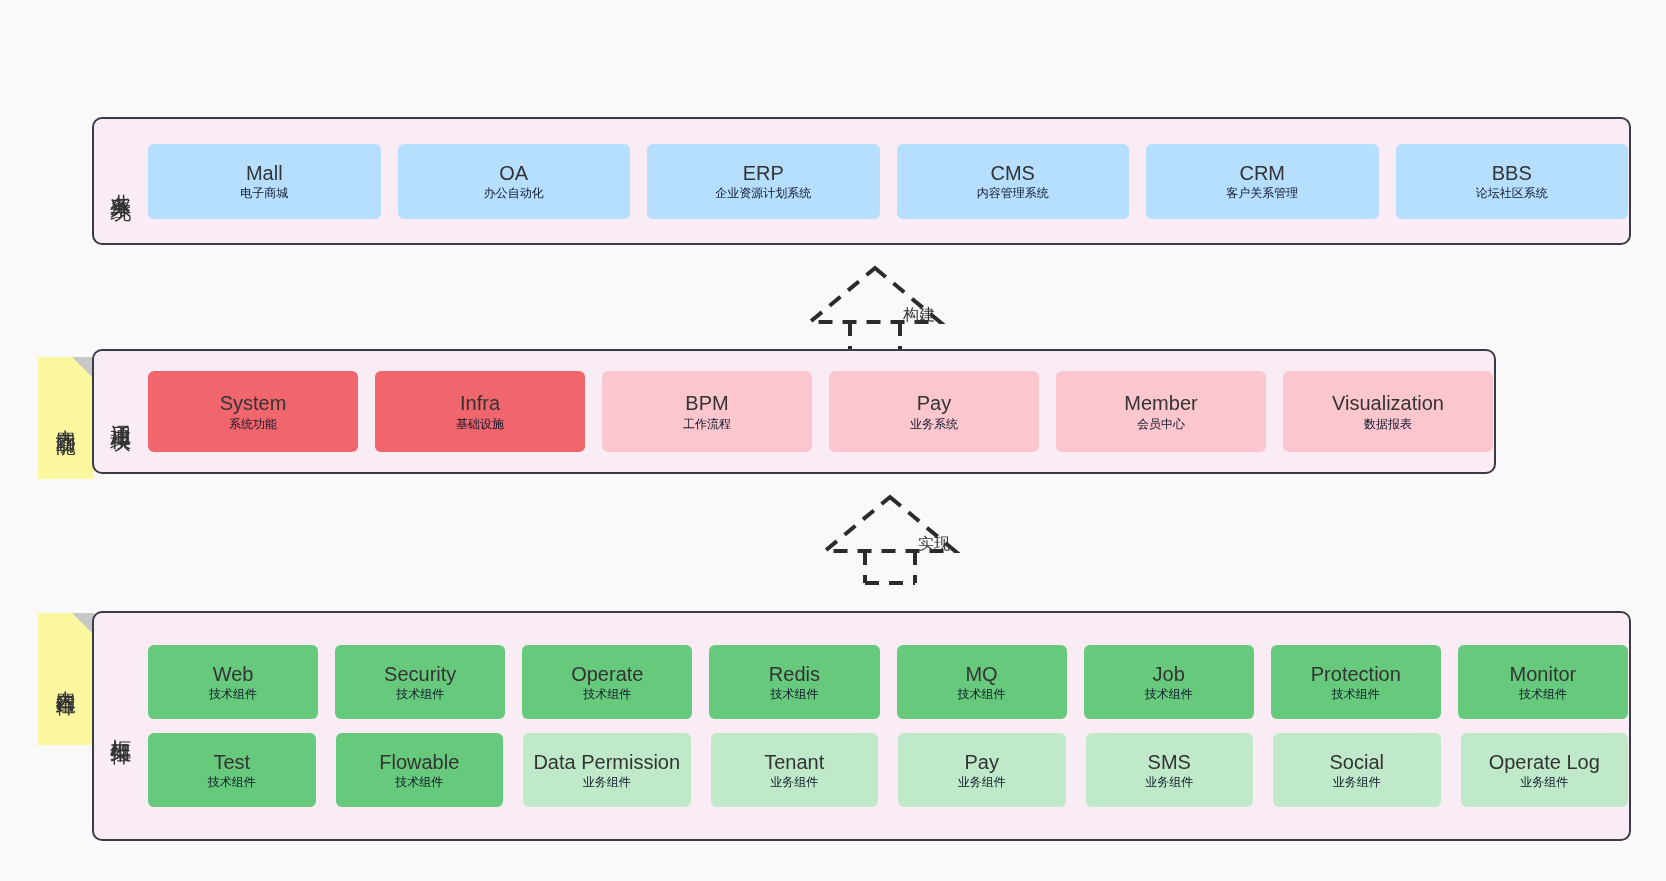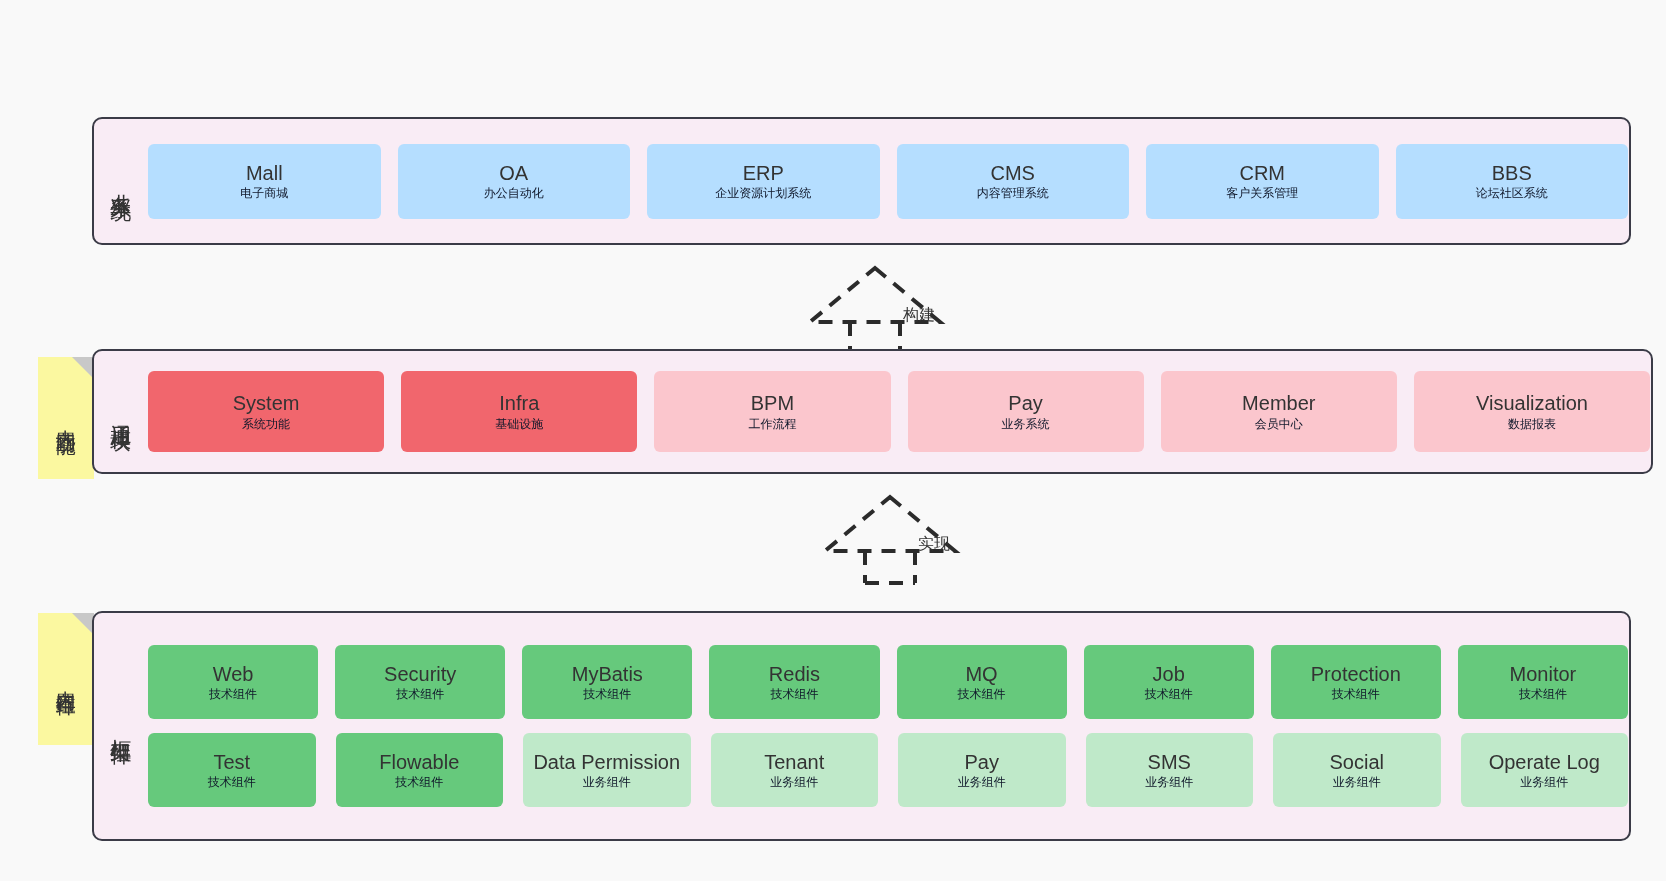--- a/index.html
+++ b/index.html
@@ -177,21 +177,21 @@
       <path d="M55 60 L55 92 M105 60 L105 92 M55 92 L105 92" fill="none" stroke="#2b2b2b" stroke-width="4" stroke-dasharray="14,10"></path>
     </svg>
     <div class="arrow-label">构建</div>
   </div>
 
   <div class="note" style="left:38px; top:357px; height:122px;">
     <span class="fold"></span>
     <span>内置功能</span>
   </div>
 
-  <div class="layer" id="layer-module" style="left:92px; top:349px; width:1561px; height:125px;">
+  <div class="layer" id="layer-module" style="left:92px; top:349px; width:1404px; height:125px;">
     <div class="layer-title">通用模块</div>
     <div class="layer-body">
       <div class="row">
         <div class="node red h-module">
           <span class="t-en">System</span>
           <span class="t-cn">系统功能</span>
         </div>
         <div class="node red h-module">
           <span class="t-en">Infra</span>
           <span class="t-cn">基础设施</span>
@@ -236,21 +236,21 @@
       <div class="row">
         <div class="node green h-framework">
           <span class="t-en">Web</span>
           <span class="t-cn">技术组件</span>
         </div>
         <div class="node green h-framework">
           <span class="t-en">Security</span>
           <span class="t-cn">技术组件</span>
         </div>
         <div class="node green h-framework">
-          <span class="t-en">MyBatis</span>
+          <span class="t-en">Operate</span>
           <span class="t-cn">技术组件</span>
         </div>
         <div class="node green h-framework">
           <span class="t-en">Redis</span>
           <span class="t-cn">技术组件</span>
         </div>
         <div class="node green h-framework">
           <span class="t-en">MQ</span>
           <span class="t-cn">技术组件</span>
         </div>

